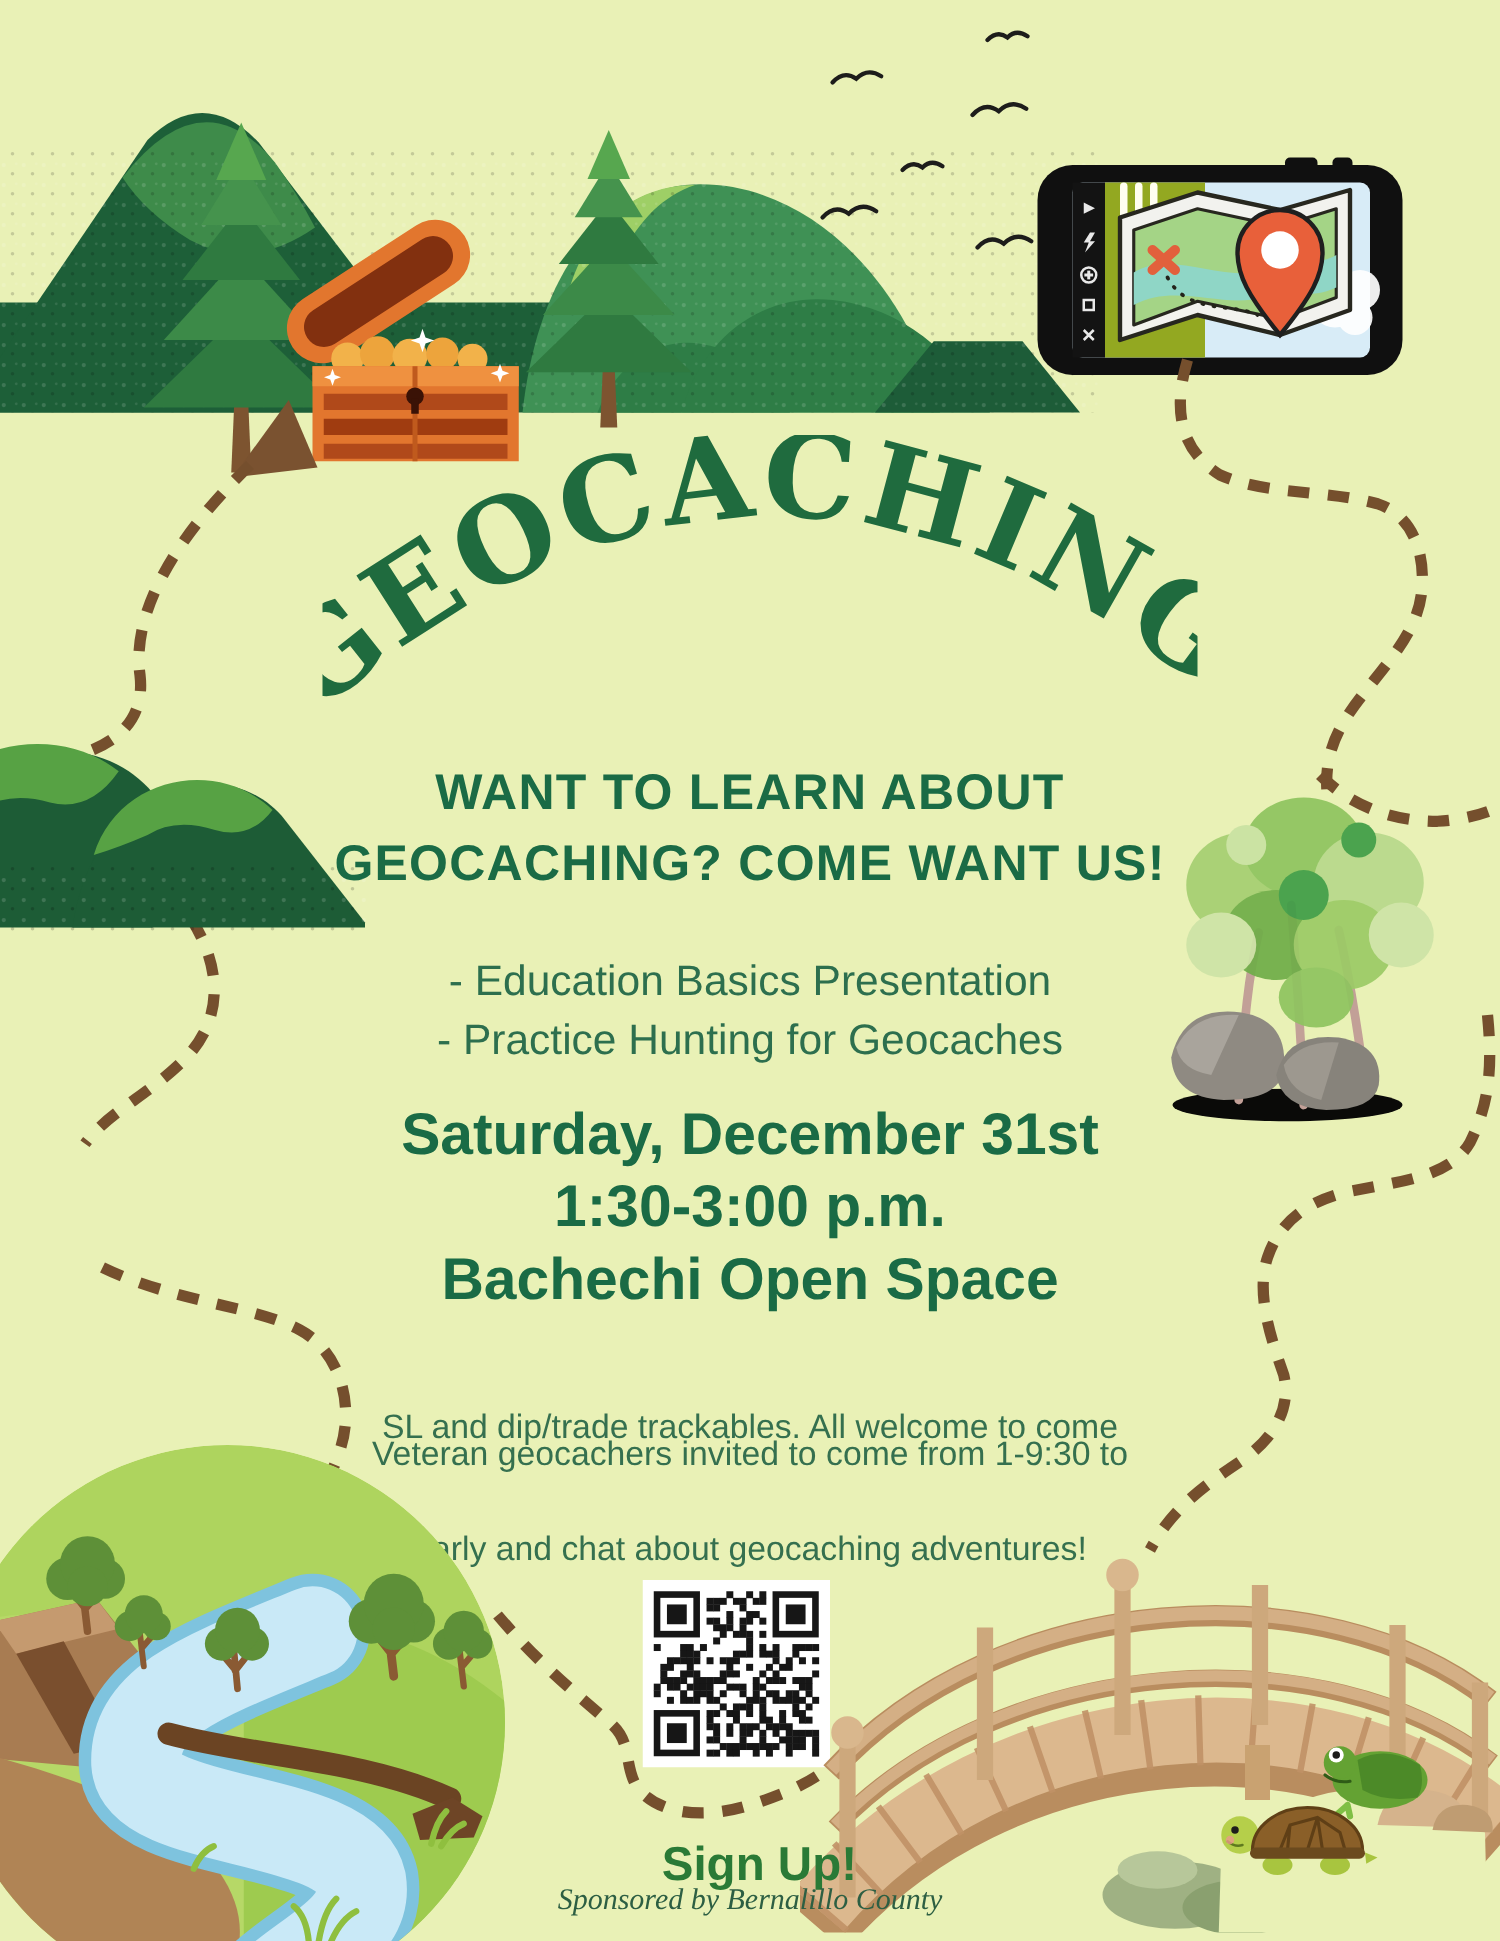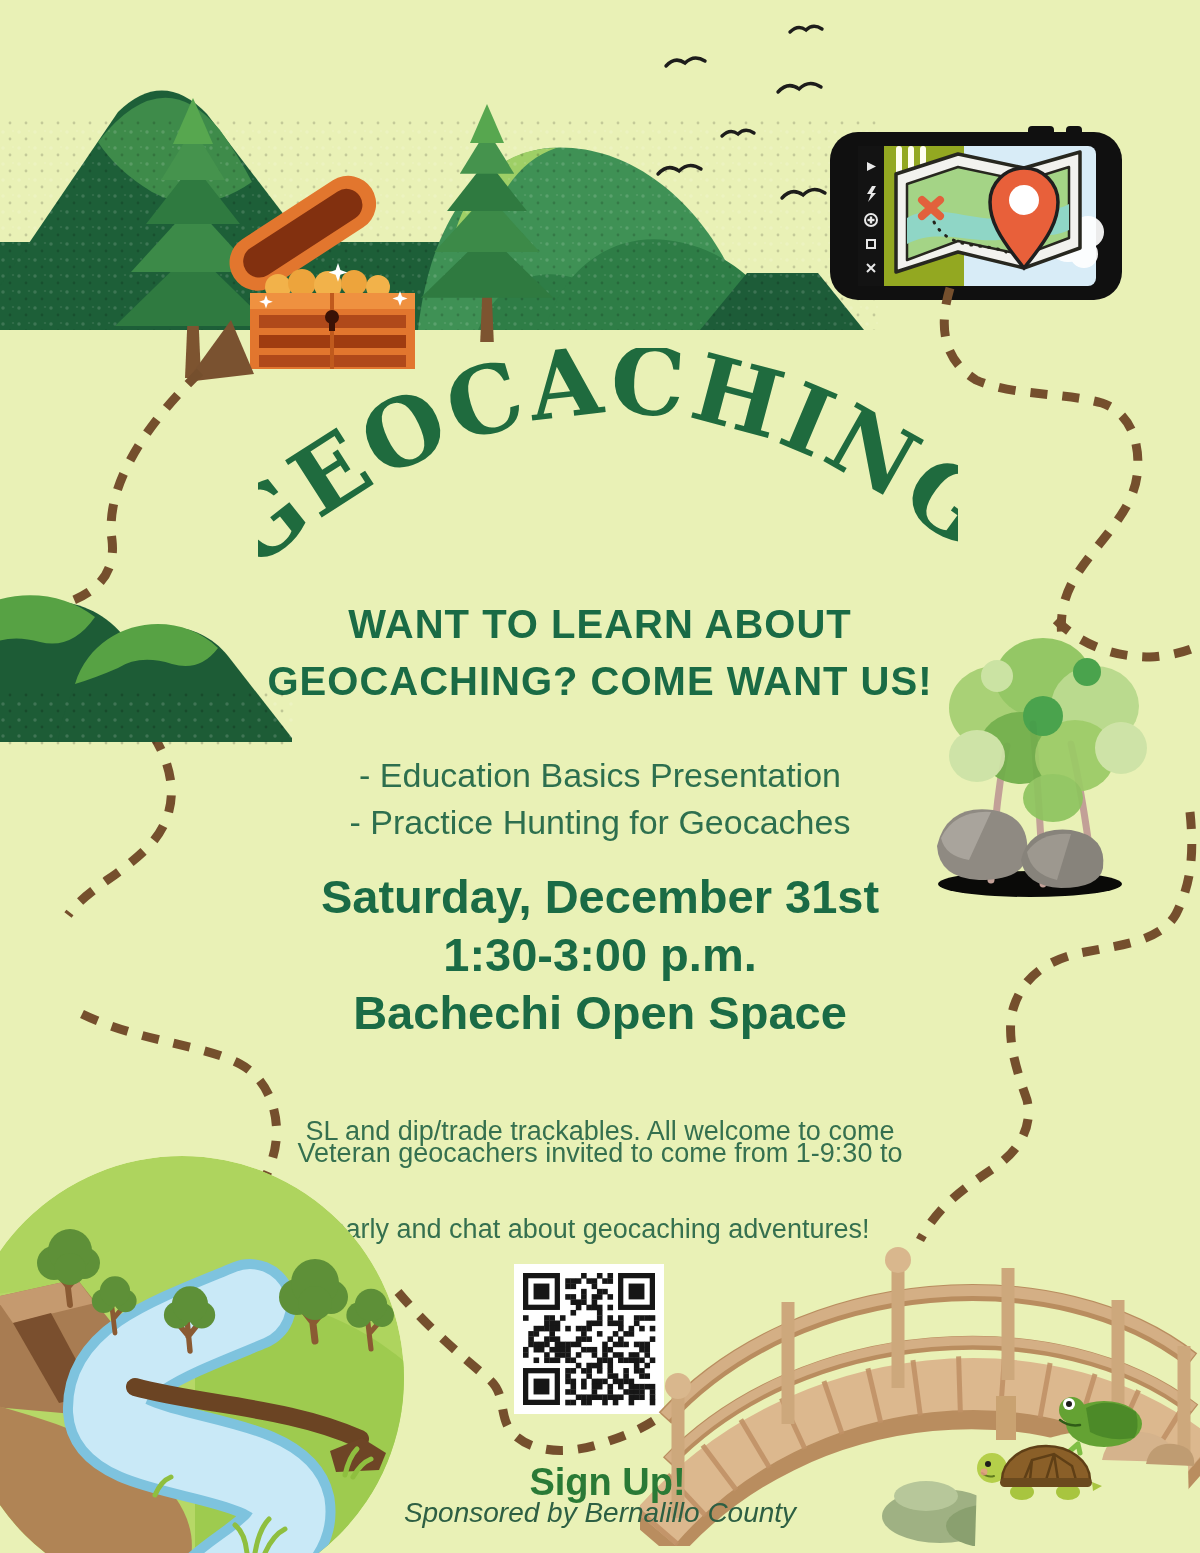--- a/index.html
+++ b/index.html
@@ -12,27 +12,27 @@
     --sponsor-green:#2d5f43;
     --trail-brown:#754f2d;
   }
   html,body{margin:0;padding:0;background:#777;}
   .poster{
     position:relative;width:1200px;height:1553px;margin:0 auto;
     background:var(--background);overflow:hidden;
     font-family:"Liberation Sans", sans-serif;
   }
   .poster svg{position:absolute;display:block;}
-  .txt{position:absolute;left:0;right:0;text-align:center;}
+  .txt{position:absolute;left:0;right:0;text-align:center;margin-top:10px;}
   .headline{font-weight:700;font-size:40px;line-height:57px;color:var(--heading-green);letter-spacing:1px;}
   .bullets{font-weight:400;font-size:34px;line-height:47px;color:var(--body-green);}
   .event{font-weight:700;font-size:47px;line-height:58px;color:var(--heading-green);}
   .details{font-weight:400;font-size:27px;line-height:38px;color:var(--detail-green);}
   .signup{font-weight:700;font-size:38px;color:var(--signup-green);padding-left:15px;}
-  .sponsor{font-style:italic;font-size:28px;color:var(--sponsor-green);font-family:Liberation Sans, sans-serif;}
+  .sponsor{font-style:italic;font-size:24px;color:var(--sponsor-green);font-family:Liberation Serif, serif;}
   .title-number{
     position:absolute;left:0;right:0;text-align:center;
     font-family:"DejaVu Serif", serif;font-weight:700;
     font-size:86px;color:var(--title-green);letter-spacing:3px;
   }
 </style>
 </head>
 <body>
 
 <div class="poster">

